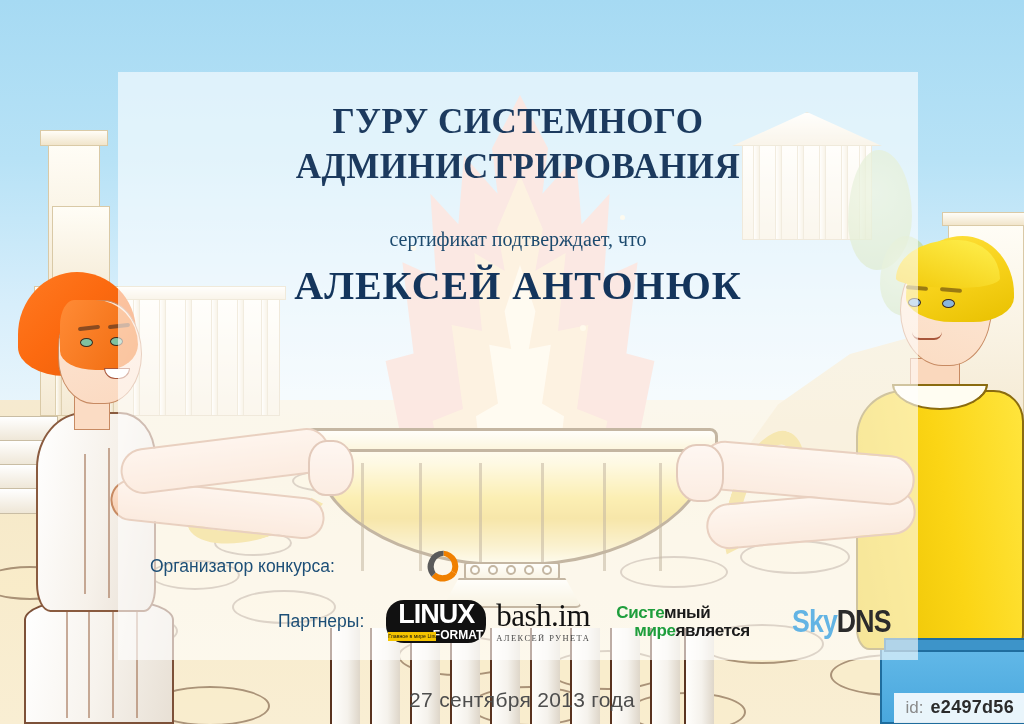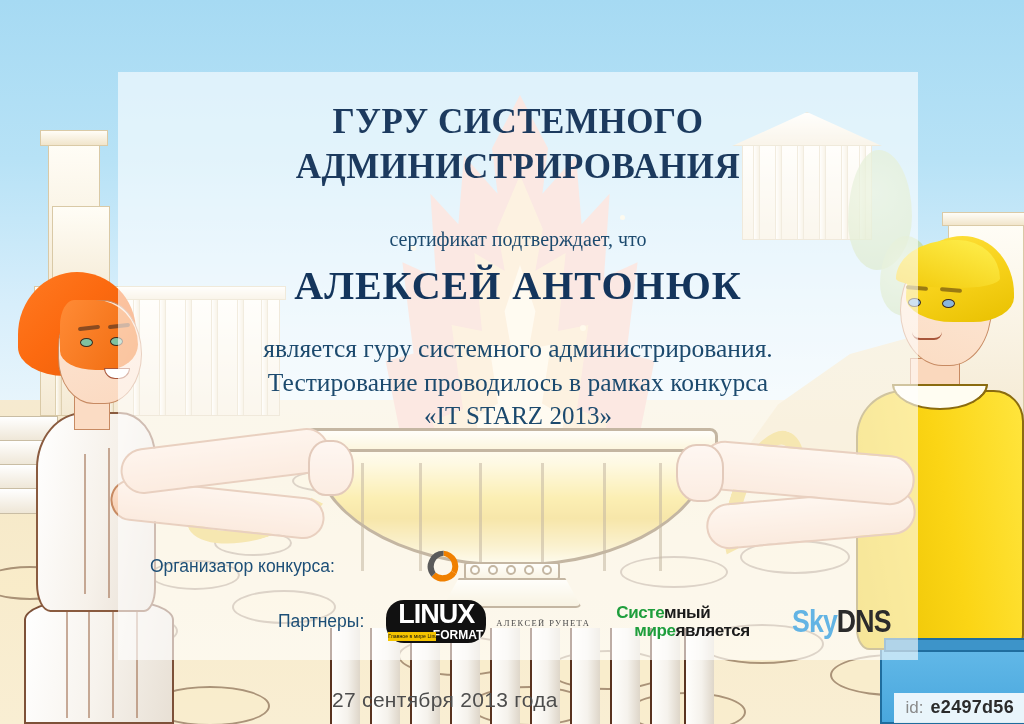--- a/index.html
+++ b/index.html
@@ -433,21 +433,21 @@
     font-family: "Liberation Sans", sans-serif;
     font-weight: bold; font-size: 31px; letter-spacing: -1px;
     transform: scaleX(.86); transform-origin: left center;
     margin-left: 14px; white-space: nowrap;
   }
   .sky { color: #63b4e4; }
   .dns { color: #2b2b2b; }
 
   .date {
     position: absolute; left: 332px; top: 688px; width: 380px;
-    text-align: left;
+    text-align: center;
     font-family: "Liberation Sans", sans-serif;
     font-size: 21px; color: #4d4d4d; letter-spacing: .3px;
   }
 
   .idbox {
     position: absolute; right: 0; top: 693px;
     background: rgba(255,255,255,.88);
     padding: 4px 10px 5px 12px;
     display: flex; align-items: baseline; gap: 7px;
   }
@@ -625,25 +625,20 @@
 
     <div class="headline">
       <div>ГУРУ СИСТЕМНОГО</div>
       <div>АДМИНИСТРИРОВАНИЯ</div>
     </div>
 
     <div class="subline">сертификат подтверждает, что</div>
 
     <div class="name">АЛЕКСЕЙ АНТОНЮК</div>
 
-    <div class="body">
-      <div>является гуру системного администрирования.</div>
-      <div>Тестирование проводилось в рамках конкурса</div>
-      <div class="q">«IT STARZ 2013»</div>
-    </div>
 
     <div class="org-row">
       <div class="org-label">Организатор конкурса:</div>
       <div class="ideco">
         <span class="ideco-mark">
           <svg viewBox="0 0 40 40" width="37" height="37">
             <path d="M20 3 A17 17 0 0 1 34 28 L28.5 24.5 A11.5 11.5 0 0 0 20 8.5 Z" fill="#f08000"></path>
             <path d="M34 28 A17 17 0 0 1 7 31 L11.5 26.5 A11.5 11.5 0 0 0 28.5 24.5 Z" fill="#f08000"></path>
             <path d="M7 31 A17 17 0 0 1 20 3 L20 8.5 A11.5 11.5 0 0 0 11.5 26.5 Z" fill="#5a5a5a"></path>
           </svg>
@@ -654,20 +649,21 @@
     <div class="part-row">
       <div class="part-label">Партнеры:</div>
 
       <div class="lf">
         <div class="lf-name">LINUX</div>
         <div class="lf-fmt">FORMAT</div>
         <div class="lf-tag">Главное в мире Linux</div>
       </div>
 
       <div class="bash">
+        <div class="bash-name">bash.im</div>
         <div class="bash-sub">АЛЕКСЕЙ РУНЕТА</div>
       </div>
 
       <div class="sysadm">
         <div class="sysadm-l1">
           <span class="g">Систе</span><span class="k">мный</span>
         </div>
         <div class="sysadm-l2">
           <span class="g">мире</span><span class="k">является</span>
         </div>

